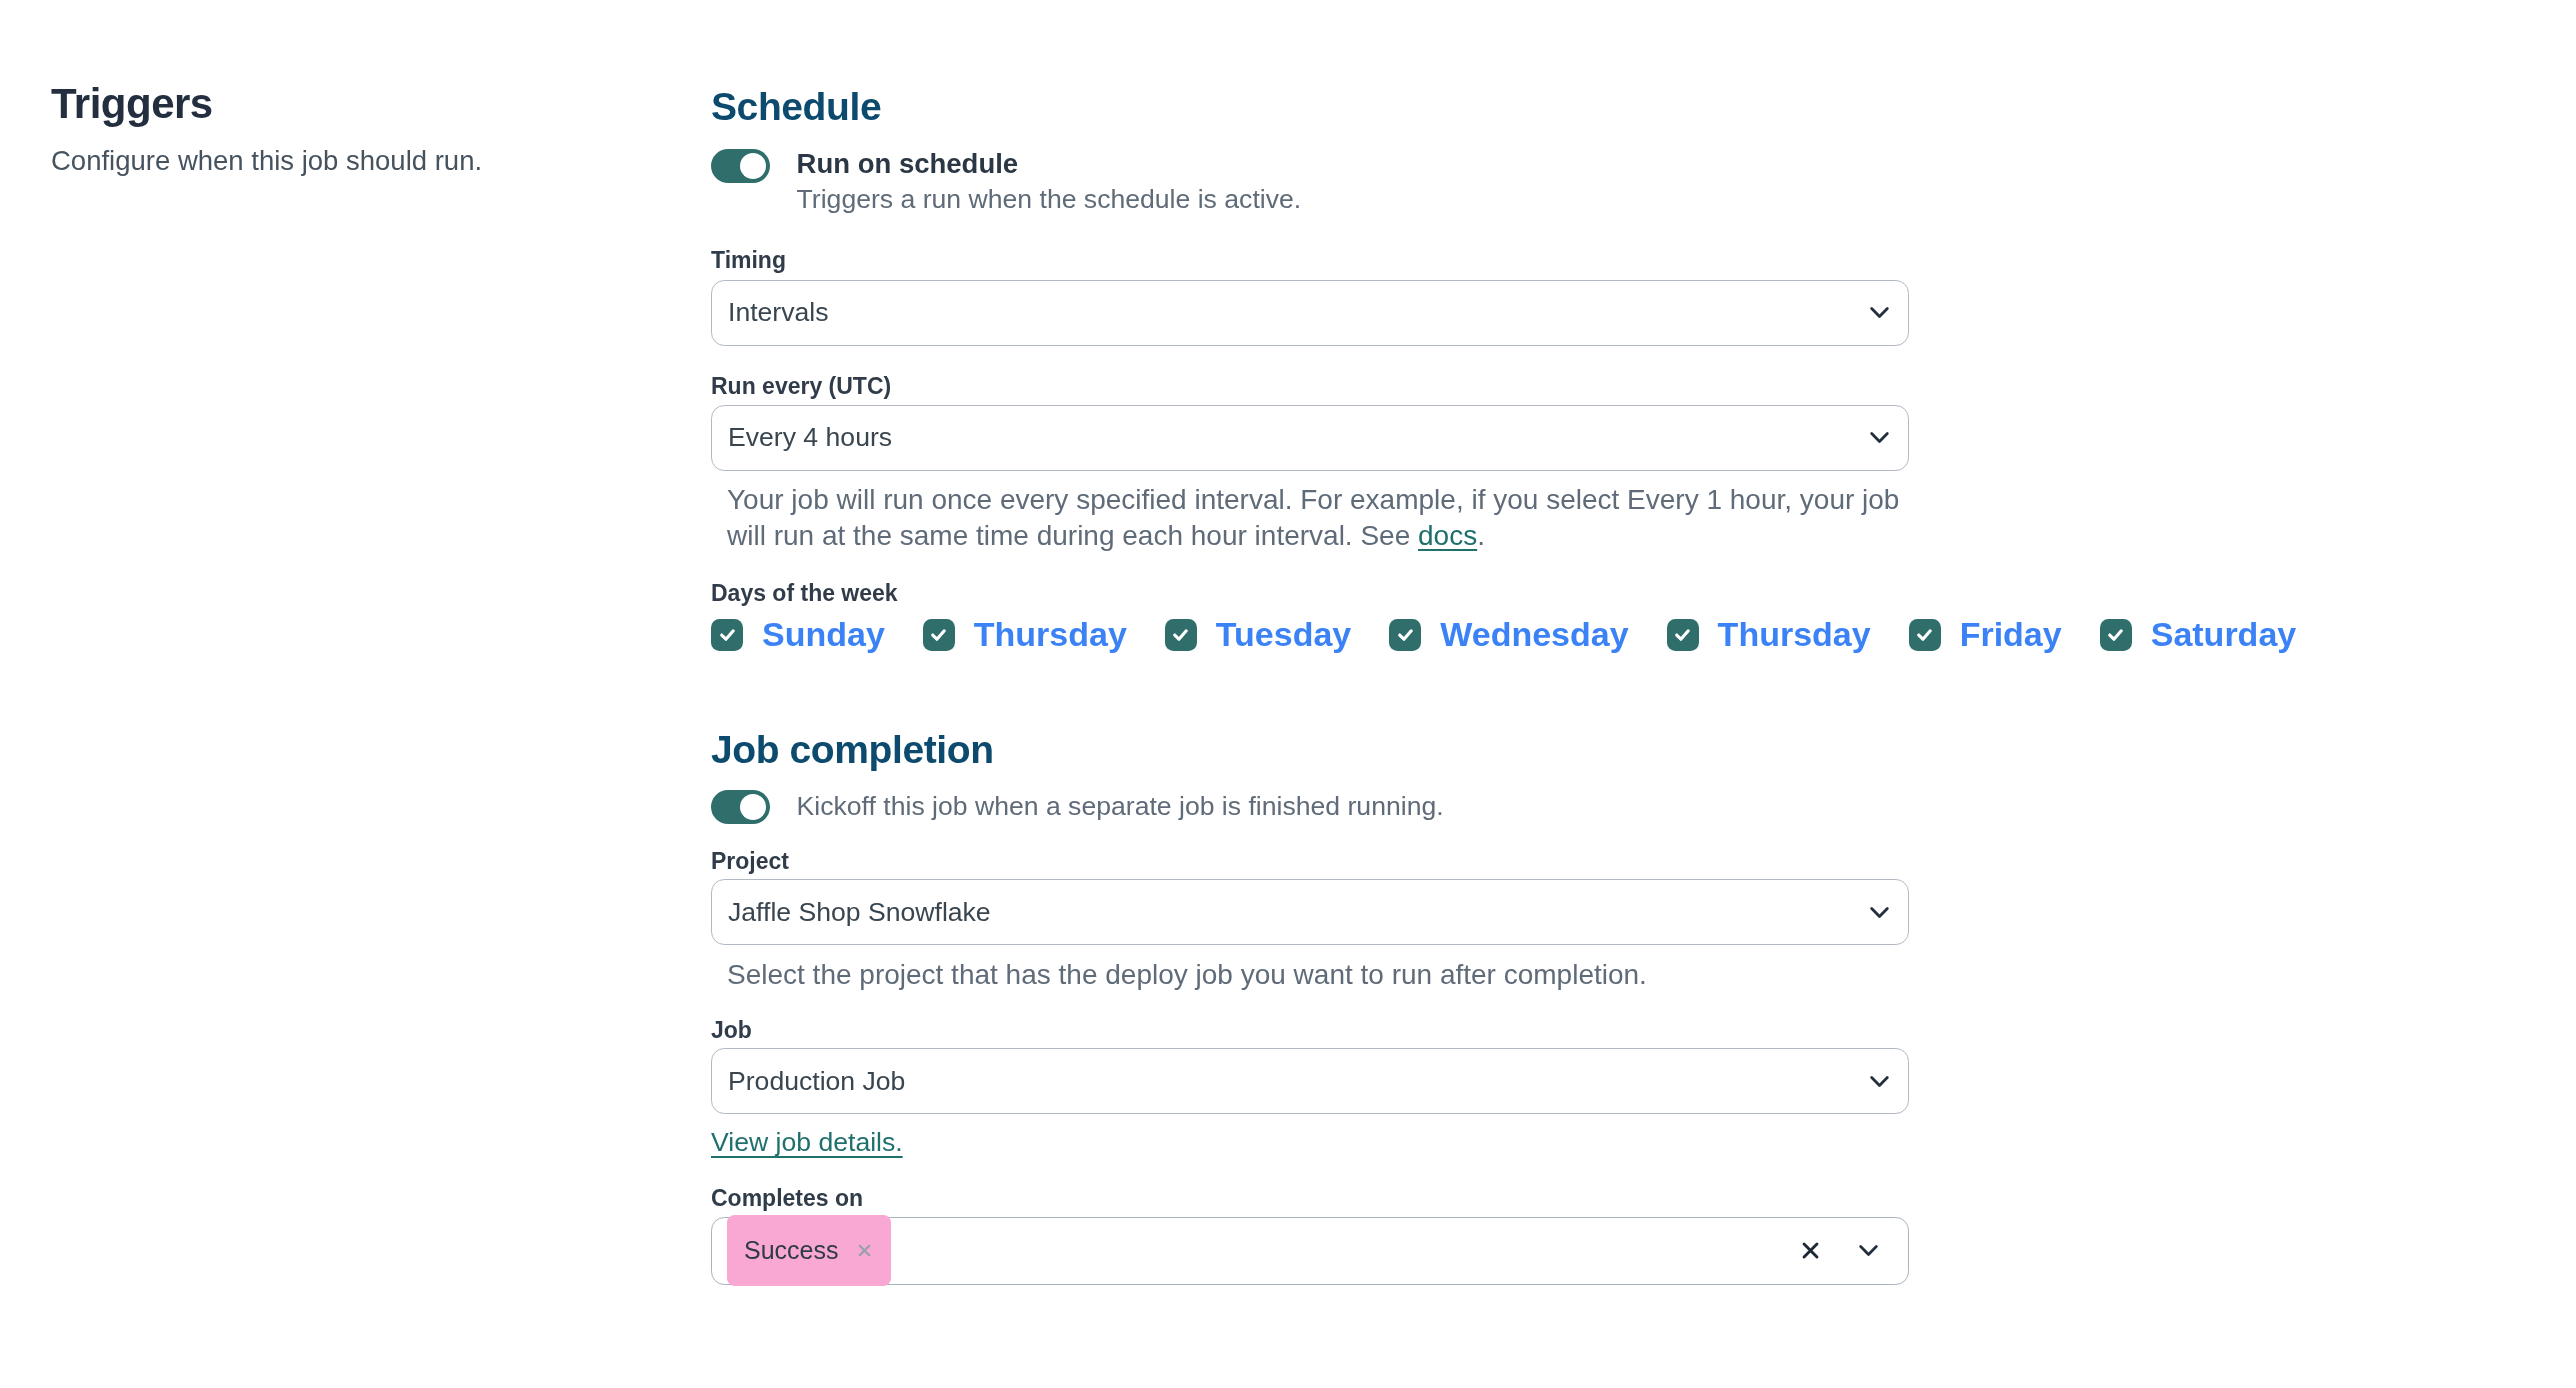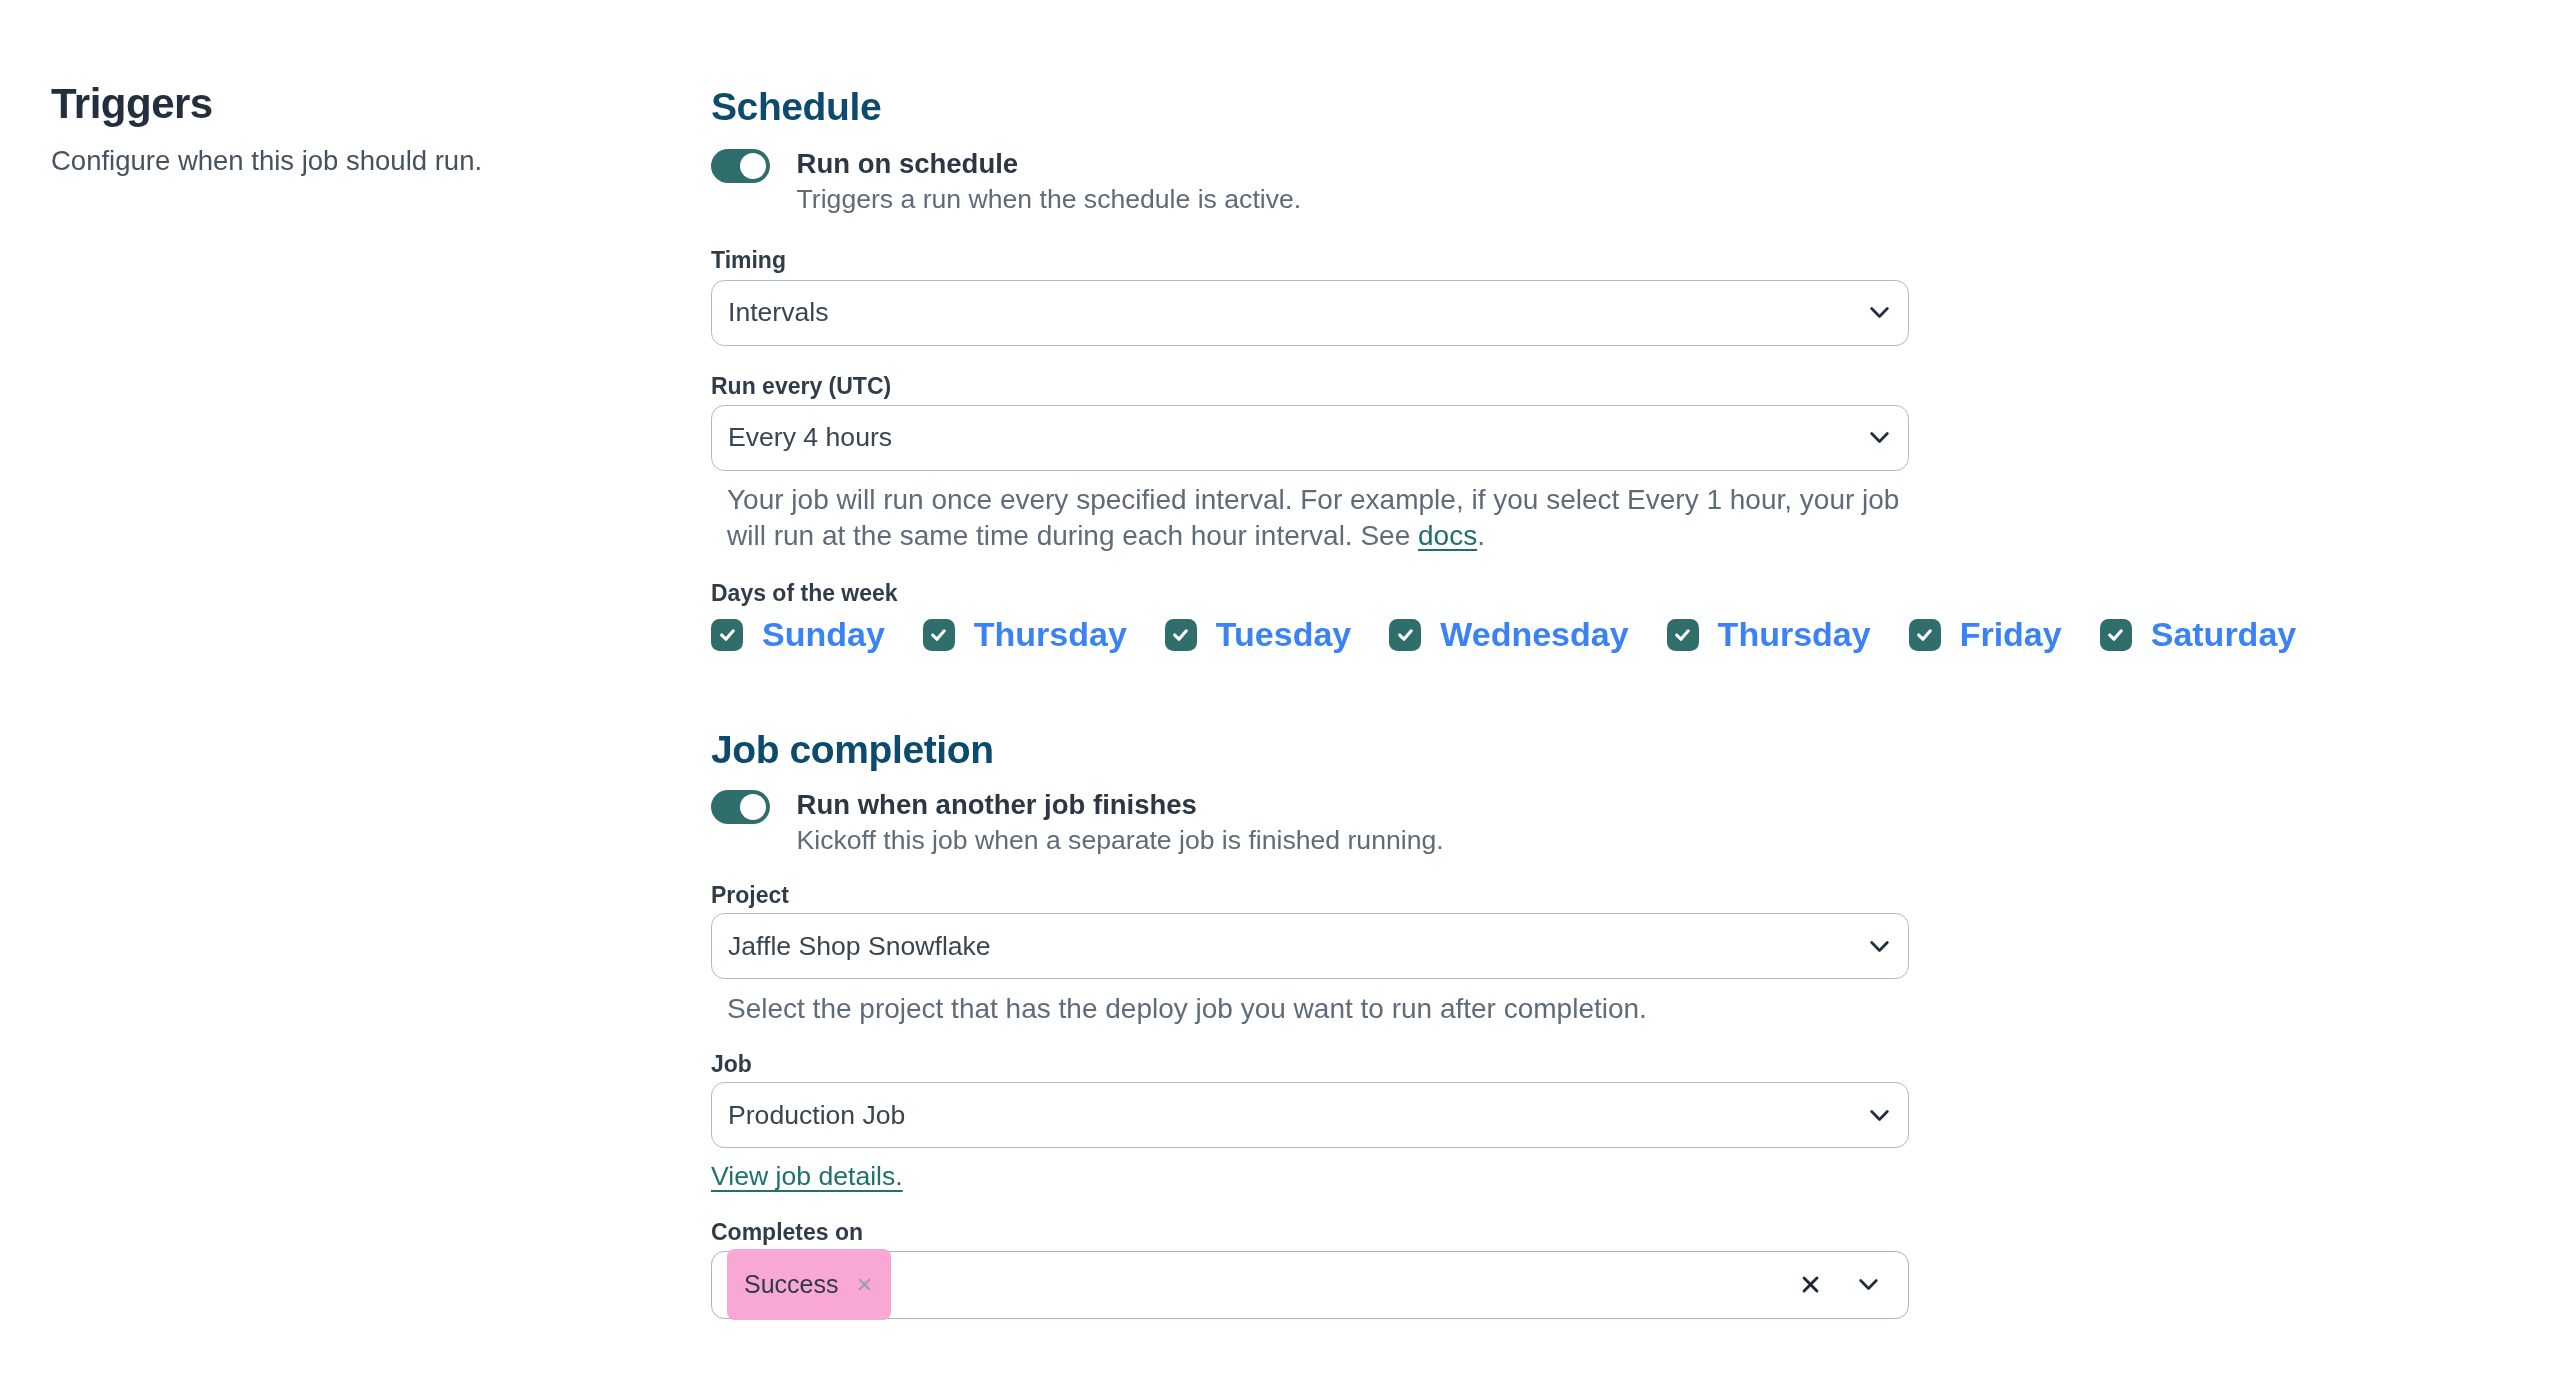--- a/index.html
+++ b/index.html
@@ -228,21 +228,20 @@
     </div>
 
     
     <div class="section-heading mt-76">Job completion</div>
 
     <div class="toggle-row mt-16">
       <div class="toggle">
         <span class="knob"></span>
       </div>
       <div class="toggle-text">
-        <div class="toggle-title">Run when another job finishes</div>
         <div class="toggle-desc">Kickoff this job when a separate job is finished running.</div>
       </div>
     </div>
 
     <div class="field-label mt-24">Project</div>
     <div class="select mt-4">
       <span class="select-value">Jaffle Shop Snowflake</span>
       <span class="chevron">
         <svg viewBox="0 0 16 16" fill="none">
             <path d="M3 5.5l5 5 5-5" stroke="currentColor" stroke-width="1.8" stroke-linecap="round" stroke-linejoin="round"></path>

